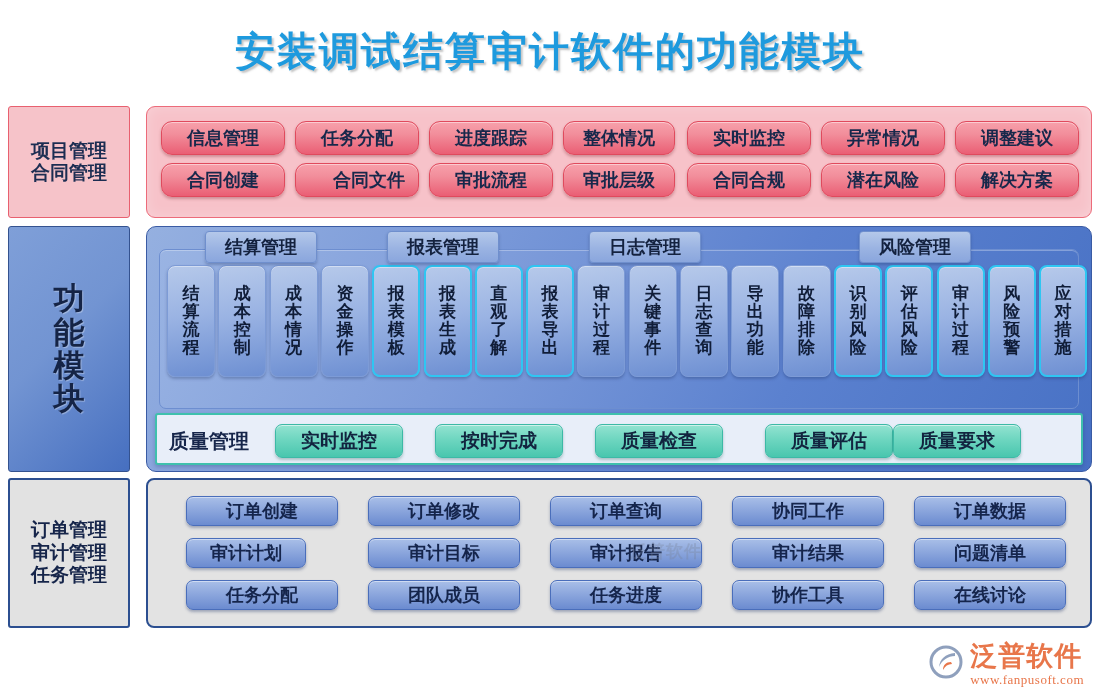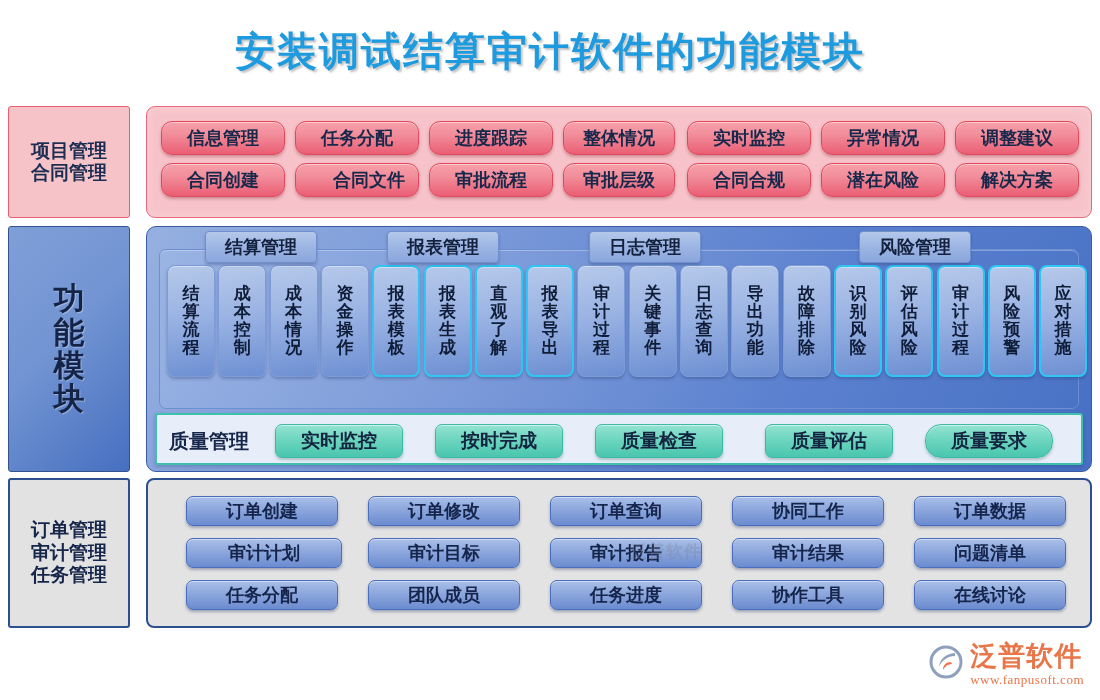--- a/index.html
+++ b/index.html
@@ -320,41 +320,41 @@
             <b>施</b>
           </div>
         </div>
 
       <div id="quality">
         <div id="q-label">质量管理</div>
       <div class="pill-green" style="left: 118px; width: 128px;">实时监控</div>
           <div class="pill-green" style="left: 278px; width: 128px;">按时完成</div>
           <div class="pill-green" style="left: 438px; width: 128px;">质量检查</div>
           <div class="pill-green" style="left: 608px; width: 128px;">质量评估</div>
-          <div class="pill-green" style="left: 768px; width: 128px; border-radius: 16px;">质量要求</div>
+          <div class="pill-green" style="left: 736px; width: 128px;">质量要求</div>
         </div>
     </div>
   </div>
 
   <div class="band" id="band-gray">
     <div class="leftlabel" id="gray-label">
       <span>订单管理</span>
       <span>审计管理</span>
       <span>任务管理</span>
     </div>
     <div id="gray-panel">
       <div class="grow" id="gray-row-0" style="top:16px">
           <div class="pill-blue" style="left: 38px; width: 152px;">订单创建</div>
           <div class="pill-blue" style="left: 220px; width: 152px;">订单修改</div>
           <div class="pill-blue" style="left: 402px; width: 152px;">订单查询</div>
           <div class="pill-blue" style="left: 766px; width: 152px;">订单数据</div>
           <div class="pill-blue" style="left: 584px; width: 152px;">协同工作</div>
         </div>
       <div class="grow" id="gray-row-1" style="top:58px">
-          <div class="pill-blue" style="left: 38px; width: 156px;">审计计划</div>
+          <div class="pill-blue" style="left: 38px; width: 120px;">审计计划</div>
           <div class="pill-blue" style="left: 220px; width: 152px;">审计目标</div>
           <div class="pill-blue" style="left: 402px; width: 152px;">审计报告</div>
           <div class="pill-blue" style="left: 584px; width: 152px;">审计结果</div>
           <div class="pill-blue" style="left: 766px; width: 152px;">问题清单</div>
         </div>
       <div class="grow" id="gray-row-2" style="top:100px">
           <div class="pill-blue" style="left: 38px; width: 152px;">任务分配</div>
           <div class="pill-blue" style="left: 220px; width: 152px;">团队成员</div>
           <div class="pill-blue" style="left: 402px; width: 152px;">任务进度</div>
           <div class="pill-blue" style="left: 584px; width: 152px;">协作工具</div>

